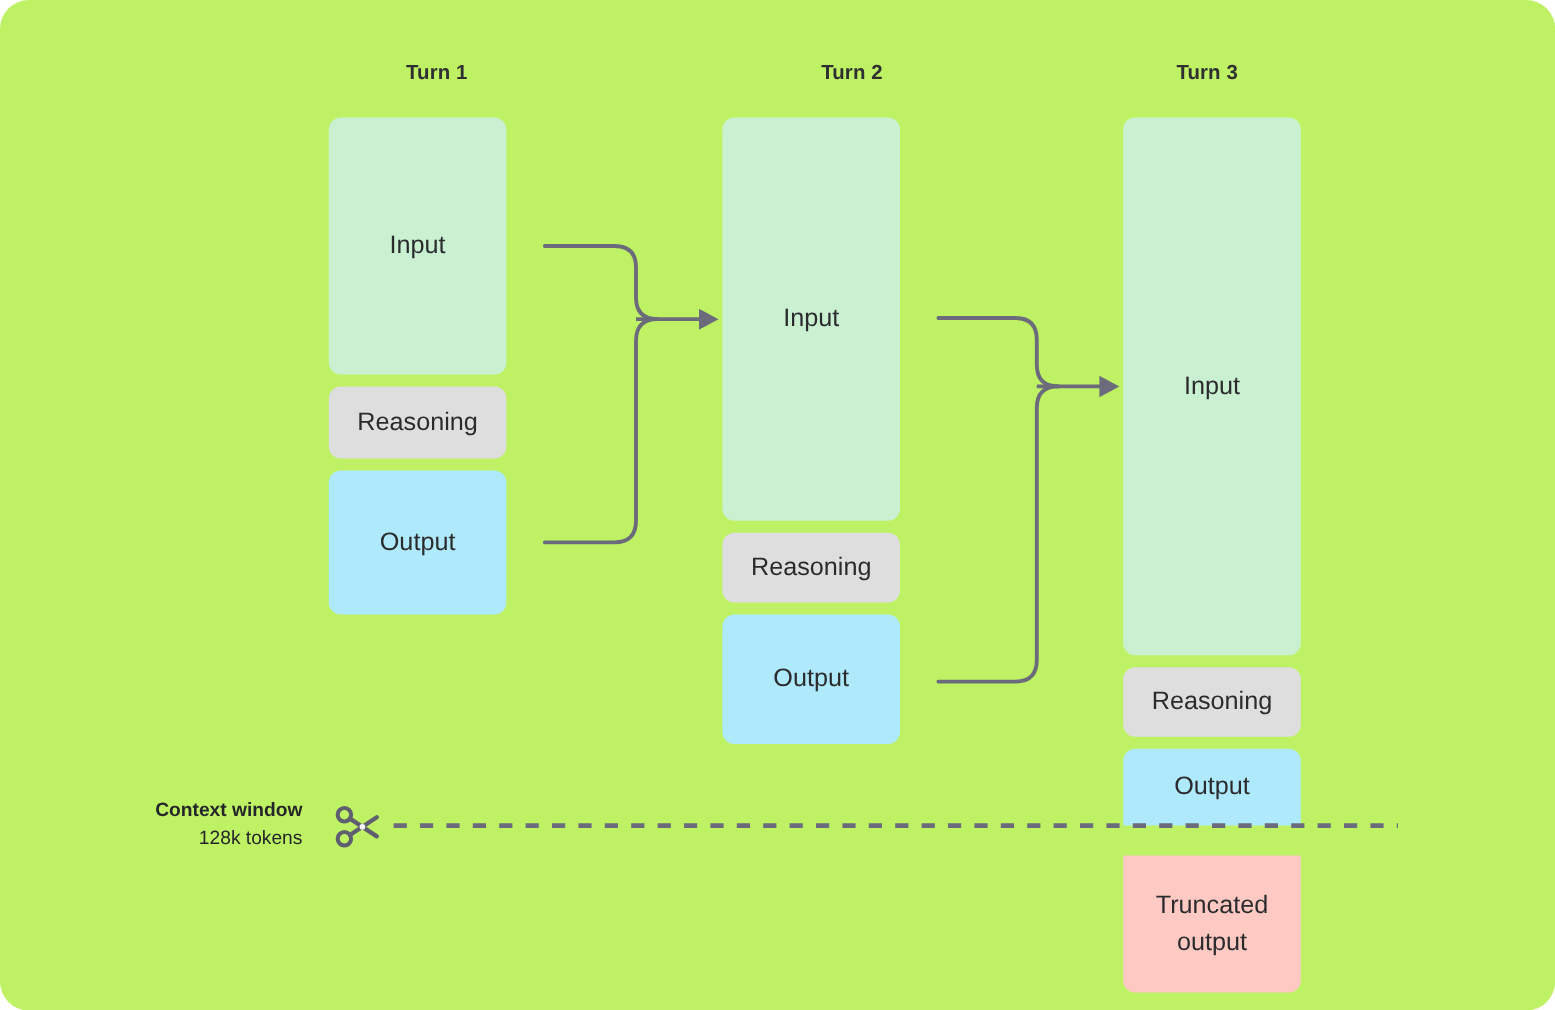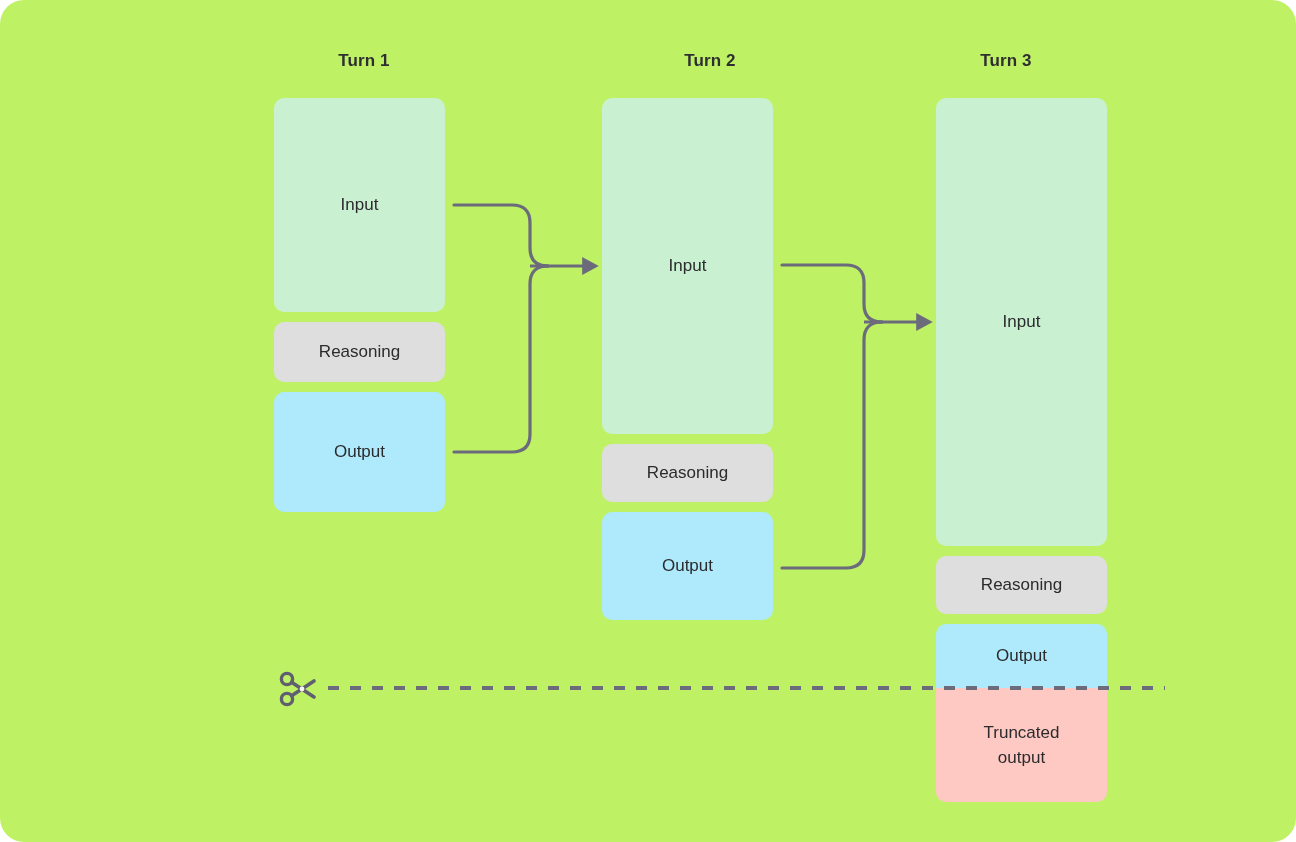--- a/index.html
+++ b/index.html
@@ -31,27 +31,27 @@
     letter-spacing: 0.1px;
     top: 51px;
   }
   #turn-label-1 { left: 274px; }
   #turn-label-2 { left: 620px; }
   #turn-label-3 { left: 916px; }
 
   
   .block {
     position: absolute;
-    width: 171px;
+    width: 148px;
     border-radius: 10px;
     display: flex;
     align-items: center;
     justify-content: center;
     text-align: center;
-    font-size: 17px;
+    font-size: 21px;
     color: #2b2b2e;
     line-height: 1.5;
     box-sizing: border-box;
   }
   .block.green { background: #c9f0d1; }
   .block.gray  { background: #dedede; }
   .block.blue  { background: #aeeafb; }
   .block.pink  { background: #fdc9c2; }
 
   
@@ -67,21 +67,21 @@
 
   
   #t2-input     { left: 602px; top: 98px;  height: 336px; }
   #t2-reasoning { left: 602px; top: 444px; height: 58px; }
   #t2-output    { left: 602px; top: 512px; height: 108px; }
 
   
   #t3-input     { left: 936px; top: 98px;  height: 448px; }
   #t3-reasoning { left: 936px; top: 556px; height: 58px; }
   #t3-output    { left: 936px; top: 624px; height: 64px; }
-  #t3-truncated { left: 936px; top: 688px; height: 114px; }
+  #t3-truncated { left: 936px; top: 713px; height: 114px; }
 
   
   #arrows {
     position: absolute;
     left: 0; top: 0;
     width: 1296px;
     height: 842px;
     pointer-events: none;
   }
 
@@ -189,14 +189,18 @@
       <circle cx="9" cy="11" r="5.6"></circle>
       <circle cx="9" cy="31" r="5.6"></circle>
     </g>
     <g stroke="#5f5f70" stroke-width="3.6" stroke-linecap="round" fill="none">
       <path d="M13.6,14.2 L36,29"></path>
       <path d="M13.6,27.8 L36,13"></path>
     </g>
     <circle cx="24" cy="21" r="2.4" fill="#f5f5f5"></circle>
   </svg>
 
+  <div id="context-annotation">
+    <span id="context-title">Context window</span>
+    <span id="context-sub">128k tokens</span>
+  </div>
 
 </div>
 
 </body></html>

